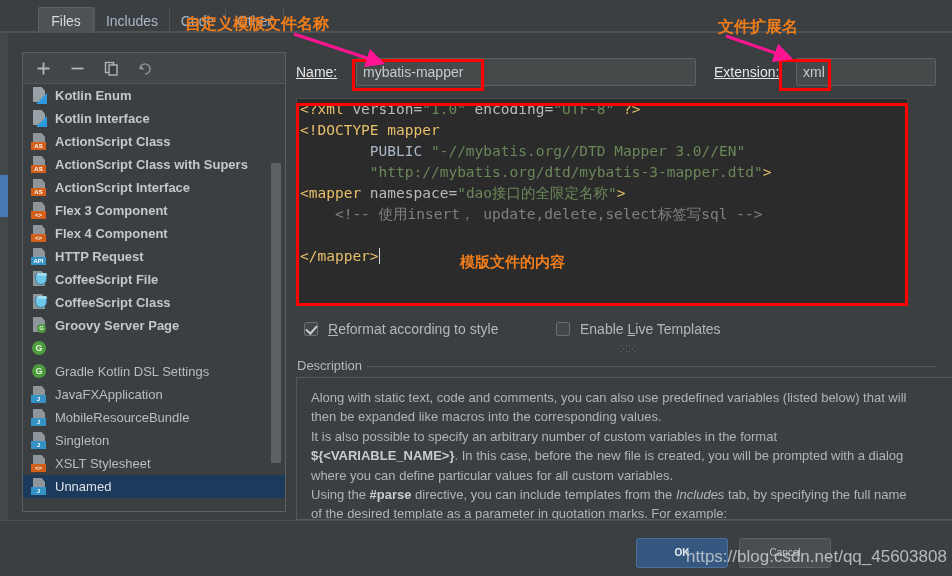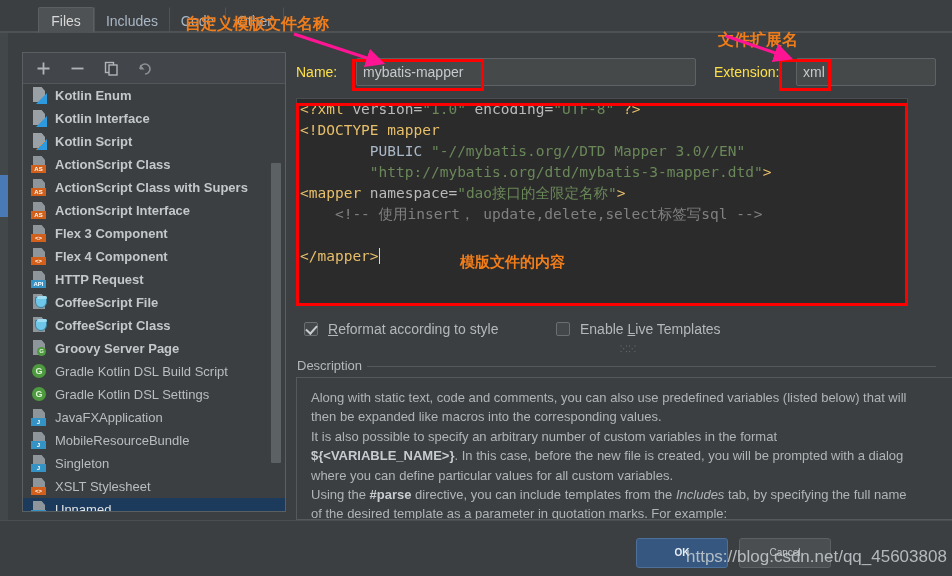--- a/index.html
+++ b/index.html
@@ -118,21 +118,21 @@
   .list-sb-track {
     position: absolute; right: 2px; top: 0px; width: 10px; height: 427px;
   }
   .list-sb-thumb {
     position: absolute; right: 2px; width: 10px;
     background: #5c6164; border-radius: 1px;
   }
 
   
   .namerow { position: absolute; left: 296px; top: 58px; width: 640px; height: 32px; }
-  .lbl { position: absolute; font-size: 14px; color: #fde047; line-height: 28px; }
+  .lbl { position: absolute; font-size: 14px; color: #e5e5e5; line-height: 28px; text-decoration: underline; }
   .field {
     position: absolute; height: 28px; background: #45494a;
     border: 1px solid #5d6264; border-radius: 2px;
     font-size: 14px; color: #c6cacd; line-height: 26px; padding: 0 6px;
     white-space: nowrap; overflow: hidden;
   }
 
   
   .redbox { position: absolute; border: 3px solid #ff0000; pointer-events: none; }
 
@@ -284,24 +284,20 @@
     <div class="list-scroll" id="tmpl-list">
         <div class="li bold"><span class="ico">
             <span class="sheet kt"></span>
             <span class="kt-tri"></span>
           </span><span>Kotlin Enum</span></div>
         <div class="li bold"><span class="ico">
             <span class="sheet kt"></span>
             <span class="kt-tri"></span>
           </span><span>Kotlin Interface</span></div>
         <div class="li bold"><span class="ico">
-            <span class="sheet kt"></span>
-            <span class="kt-tri"></span>
-          </span><span>Kotlin Script</span></div>
-        <div class="li bold"><span class="ico">
             <span class="sheet"></span>
             <span class="badge as">AS</span>
           </span><span>ActionScript Class</span></div>
         <div class="li bold"><span class="ico">
             <span class="sheet"></span>
             <span class="badge as">AS</span>
           </span><span>ActionScript Class with Supers</span></div>
         <div class="li bold"><span class="ico">
             <span class="sheet"></span>
             <span class="badge as">AS</span>
@@ -325,21 +321,21 @@
         <div class="li bold"><span class="ico">
             <span class="sheet"></span>
             <span class="cup"></span>
           </span><span>CoffeeScript Class</span></div>
         <div class="li bold"><span class="ico">
             <span class="sheet"></span>
             <span class="circ sm">G</span>
           </span><span>Groovy Server Page</span></div>
         <div class="li"><span class="ico">
             <span class="circ">G</span>
-          </span><span>Gradle Kotlin DSL Build Script</span></div>
+          </span></div>
         <div class="li"><span class="ico">
             <span class="circ">G</span>
           </span><span>Gradle Kotlin DSL Settings</span></div>
         <div class="li"><span class="ico">
             <span class="sheet"></span>
             <span class="badge j">J</span>
           </span><span>JavaFXApplication</span></div>
         <div class="li"><span class="ico">
             <span class="sheet"></span>
             <span class="badge j">J</span>
@@ -399,21 +395,21 @@
     <div class="desctext" id="desc-text">Along with static text, code and comments, you can also use predefined variables (listed below) that will then be expanded like macros into the corresponding values.<br>It is also possible to specify an arbitrary number of custom variables in the format <b>${&lt;VARIABLE_NAME&gt;}</b>. In this case, before the new file is created, you will be prompted with a dialog where you can define particular values for all custom variables.<br>Using the <b>#parse</b> directive, you can include templates from the <i>Includes</i> tab, by specifying the full name of the desired template as a parameter in quotation marks. For example:</div>
     <div class="desc-sb-thumb"></div>
   </div>
 
   <div class="bottom-strip"></div>
   <div class="btn primary" style="left:636px;">OK</div>
   <div class="btn" style="left:739px;">Cancel</div>
   <div class="watermark">https://blog.csdn.net/qq_45603808</div>
 
   <div class="anno" style="left:185px;top:14px;">自定义模版文件名称</div>
-  <div class="anno" style="left:718px;top:30px;text-align:right;">文件扩展名</div>
+  <div class="anno" style="left:718px;top:17px;text-align:right;">文件扩展名</div>
 
   <svg class="arrow-svg" style="left:290px;top:30px;" width="120" height="40" viewBox="0 0 120 40">
     <defs>
       <marker id="ah1" markerWidth="6" markerHeight="6" refX="3" refY="3" orient="auto">
         <path d="M0,0 L6,3 L0,6 z" fill="#ff1493"></path>
       </marker>
     </defs>
     <line x1="4" y1="4" x2="86" y2="31" stroke="#ff1493" stroke-width="3.2" marker-end="url(#ah1)"></line>
   </svg>
 

